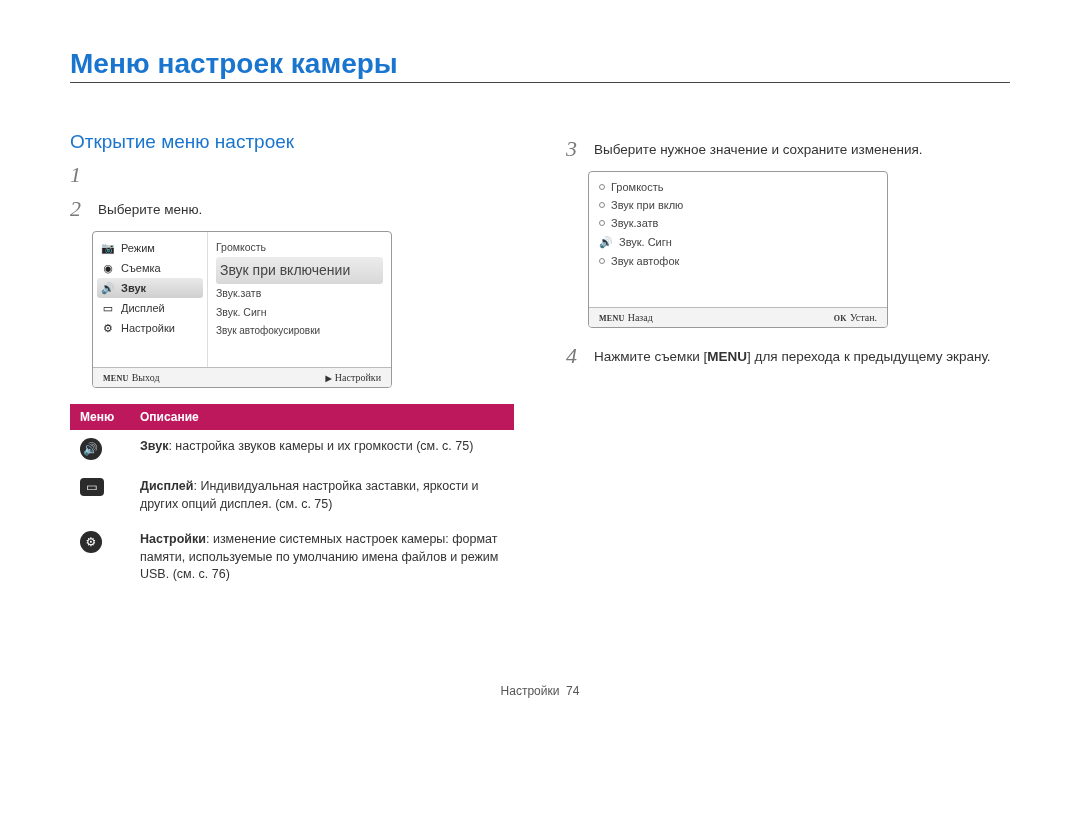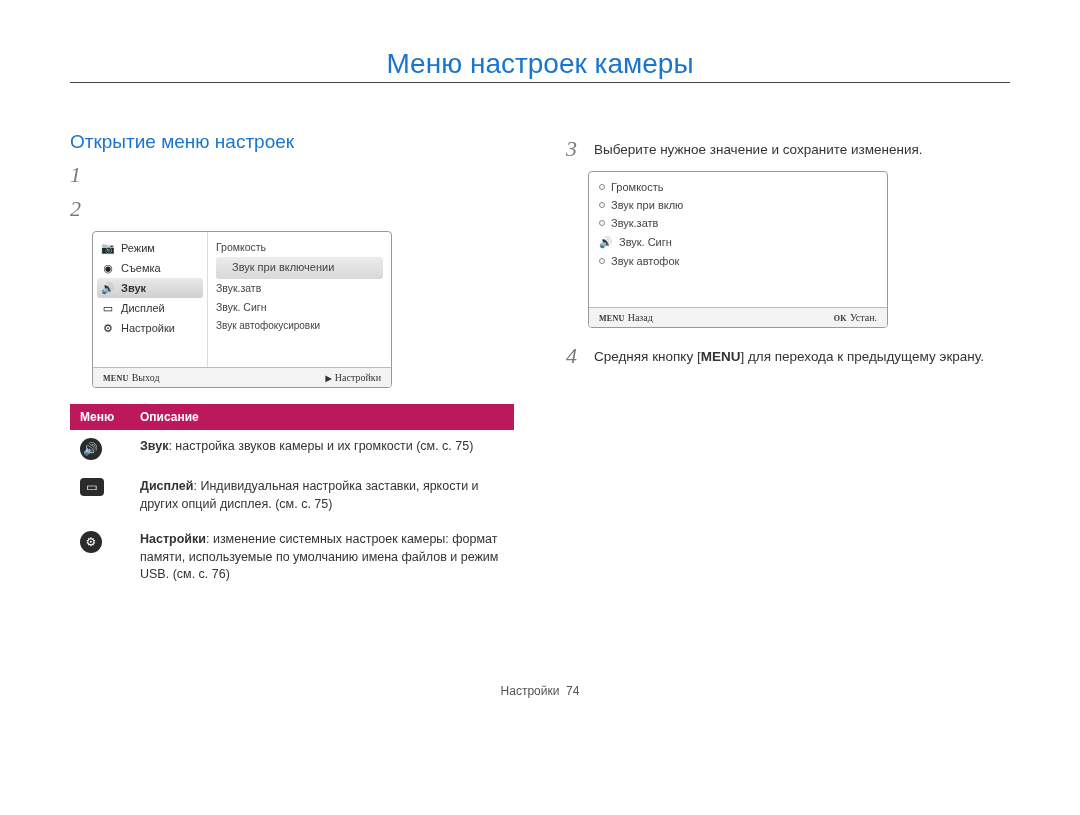--- a/index.html
+++ b/index.html
@@ -11,25 +11,24 @@
     color: #333;
     background: #fff;
     width: 1080px;
   }
   .page {
     padding: 48px 70px 20px 70px;
   }
   .page-title {
     color: #1a75cf;
     font-size: 28px;
-    font-weight: normal;
+    font-weight: bold;
     margin: 0 0 6px 0;
     border-bottom: 1px solid #444;
     padding-bottom: 2px;
-    text-align: center;
   }
   .intro {
     font-size: 12.5px;
     margin: 6px 0 22px 0;
     color: #333;
   }
   .columns {
     display: flex;
     gap: 52px;
     margin-top: 48px;
@@ -109,23 +108,23 @@
   .screen-right {
     flex: 1;
     padding: 6px 8px;
     font-size: 10.5px;
     color: #444;
     line-height: 1.8;
   }
   .screen-right .sr-hl {
     background: linear-gradient(#ececec, #d8d8d8);
     border-radius: 3px;
-    padding: 1px 16px;
+    padding: 1px 4px;
     display: block;
-    font-size: 11px;
+    font-size: 14px;
   }
   .screen-foot {
     border-top: 1px solid #bbb;
     background: #f3f3f3;
     display: flex;
     justify-content: space-between;
     padding: 4px 10px;
     font-size: 10px;
     color: #333;
     font-family: Liberation Serif, serif;
@@ -253,20 +252,21 @@
 
     <div class="col">
       <h2 class="section-title">Открытие меню настроек</h2>
 
       <div class="step">
         <div class="step-num">1</div>
       </div>
 
       <div class="step">
         <div class="step-num">2</div>
+        <div class="step-text">Выберите меню.</div>
       </div>
 
       <div class="screen">
         <div class="screen-body">
           <div class="screen-left">
             <div class="menu-item">
               <span class="mi-icon">📷</span>
               <span>Режим</span>
             </div>
             <div class="menu-item">
@@ -364,21 +364,21 @@
         </div>
         <div class="screen-foot">
           <span><span class="foot-key">MENU</span><span>Назад</span></span>
           <span><span class="foot-key">OK</span><span>Устан.</span></span>
         </div>
       </div>
 
       <div class="step">
         <div class="step-num">4</div>
         <div class="step-text">
-          <span>Средняя кнопку [</span><span class="btn-label">MENU</span><span>] для перехода к предыдущему экрану.</span>
+          <span>Нажмите съемки [</span><span class="btn-label">MENU</span><span>] для перехода к предыдущему экрану.</span>
         </div>
       </div>
 
     </div>
   </div>
 
   <div class="page-footer">
     <span>Настройки</span>&nbsp;&nbsp;<span>74</span>
   </div>
 </div>

